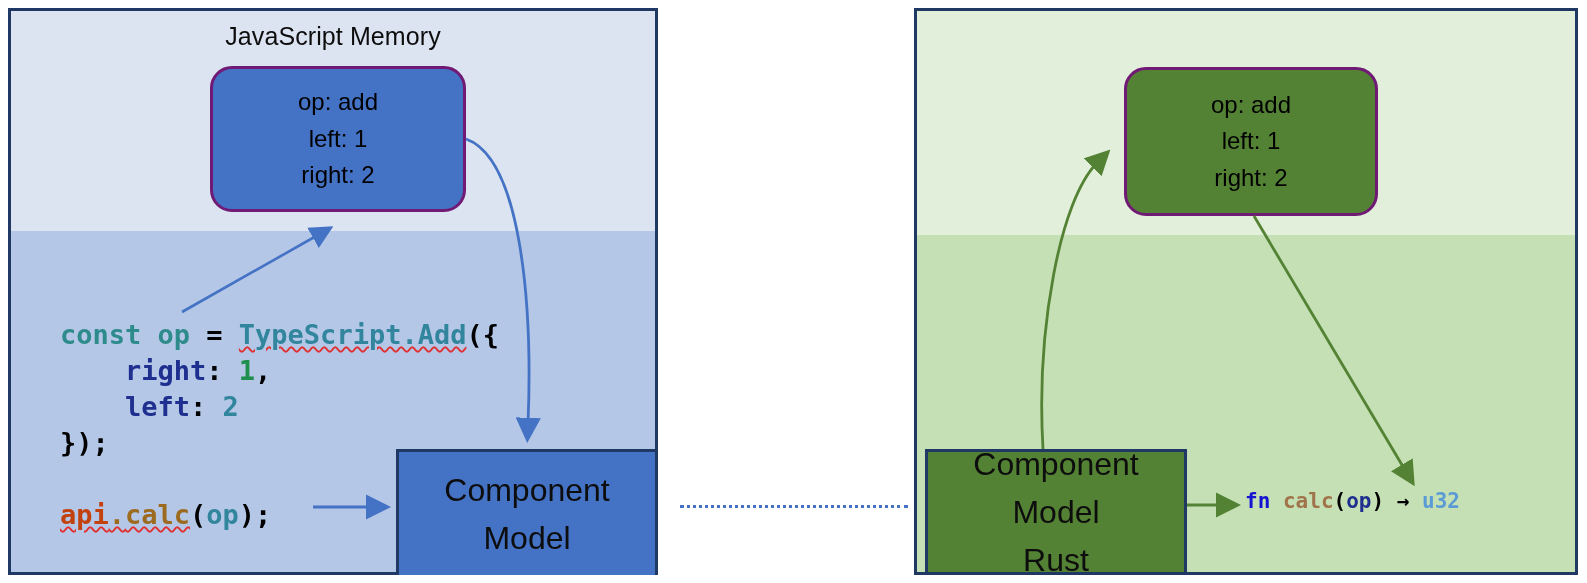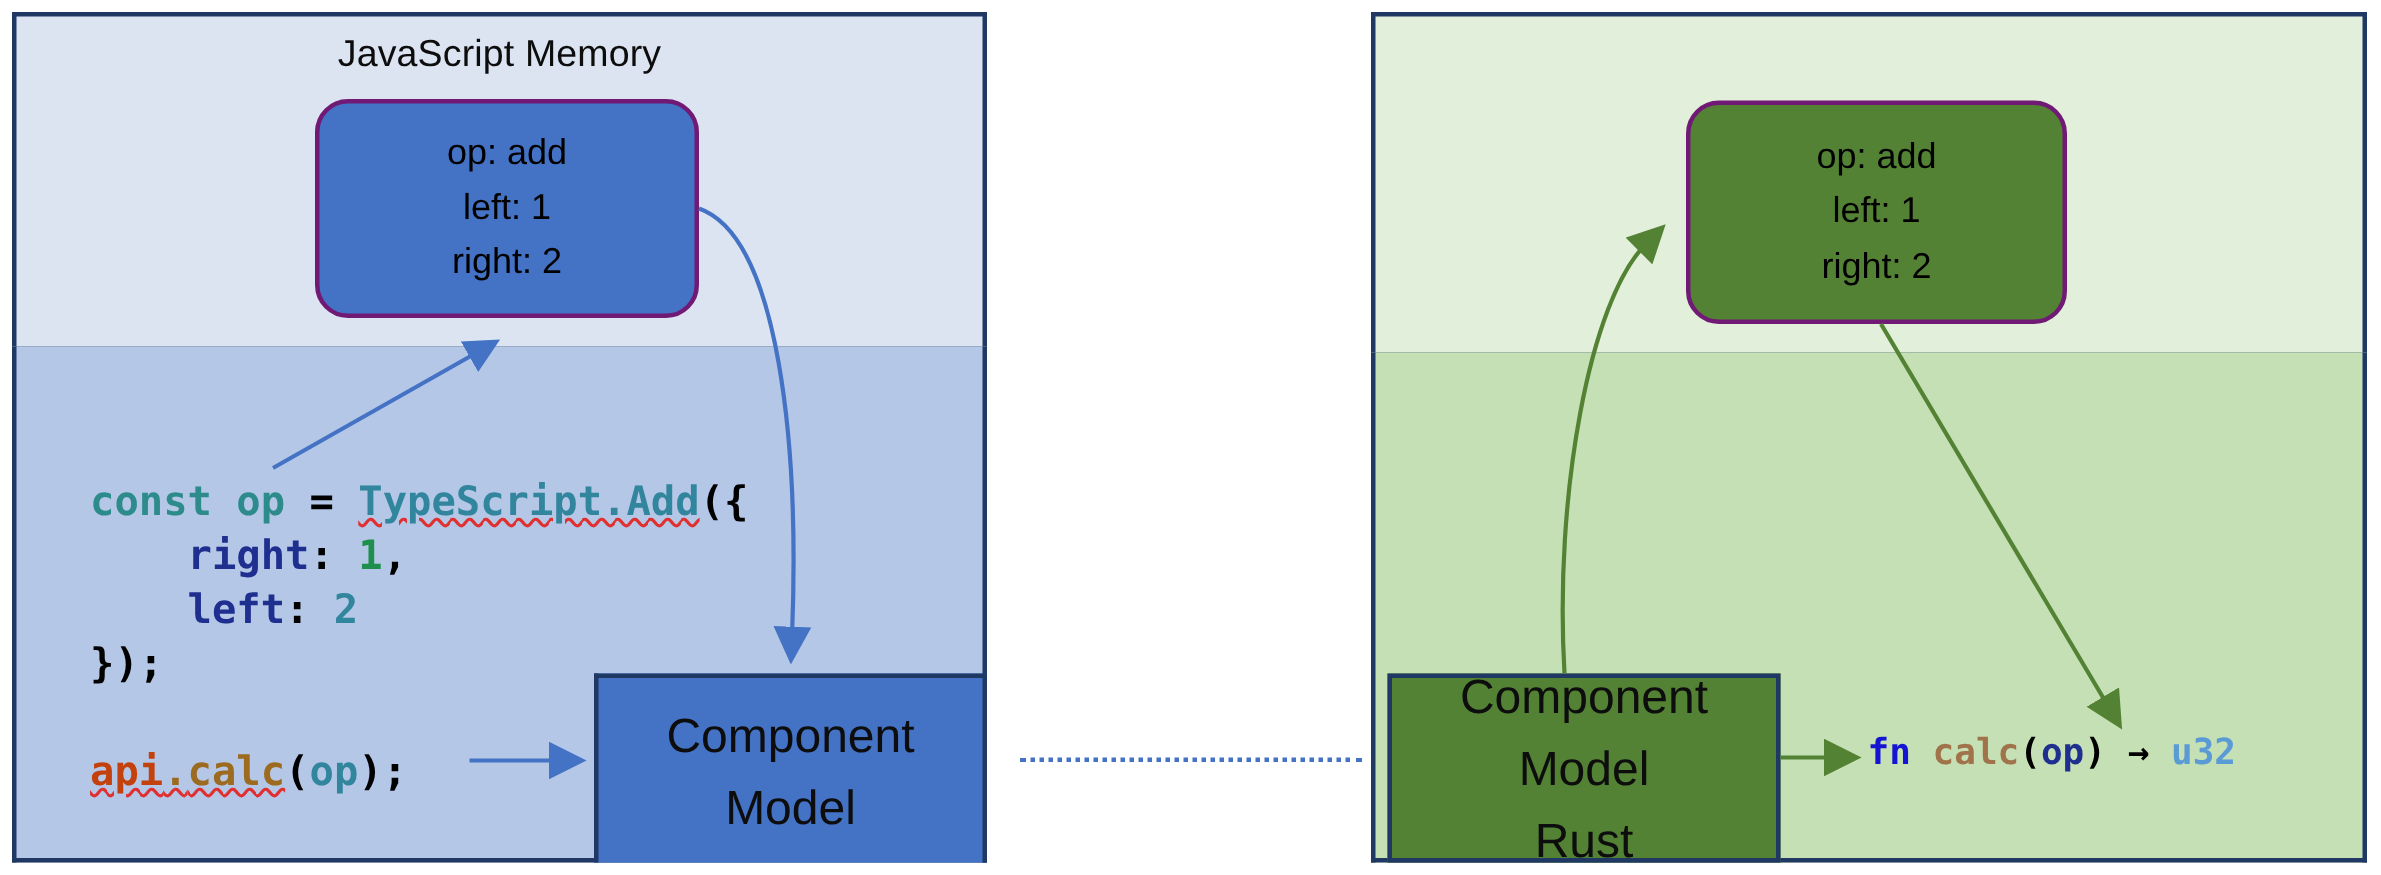--- a/index.html
+++ b/index.html
@@ -36,21 +36,21 @@
   .cmbox{position:absolute;box-sizing:border-box;border:3px solid #1f3864;
          display:flex;flex-direction:column;align-items:center;justify-content:center;
          color:#0d0d0d;font-size:32px;line-height:1.5;text-align:center;}
   #cm-ts  {left:396px; top:449px; width:262px; height:126px; background:#4472c4; border-bottom:0;}
   #cm-rust{left:925px; top:449px; width:262px; height:126px; background:#548235;}
 
   
   .code{position:absolute;font-family:"DejaVu Sans Mono",monospace;font-size:27px;
         line-height:36px;white-space:pre;color:#0d0d0d;font-weight:bold;}
   #js-code{left:60px; top:317px;}
-  #rs-code{left:1245px;top:483px;font-size:24px;}
+  #rs-code{left:1245px;top:483px;font-size:21px;}
 
   .k-const{color:#2e8b8b;}      
   .k-teal {color:#31859c;}
   .k-navy {color:#1f2f8f;}
   .k-green{color:#1f8f4d;}
   .k-blue {color:#c2410c;}
   .k-gold {color:#9c6b1f;}
   .k-black{color:#000000;}
   .k-fn   {color:#1414d2;}
   .k-tan  {color:#a1734a;}

